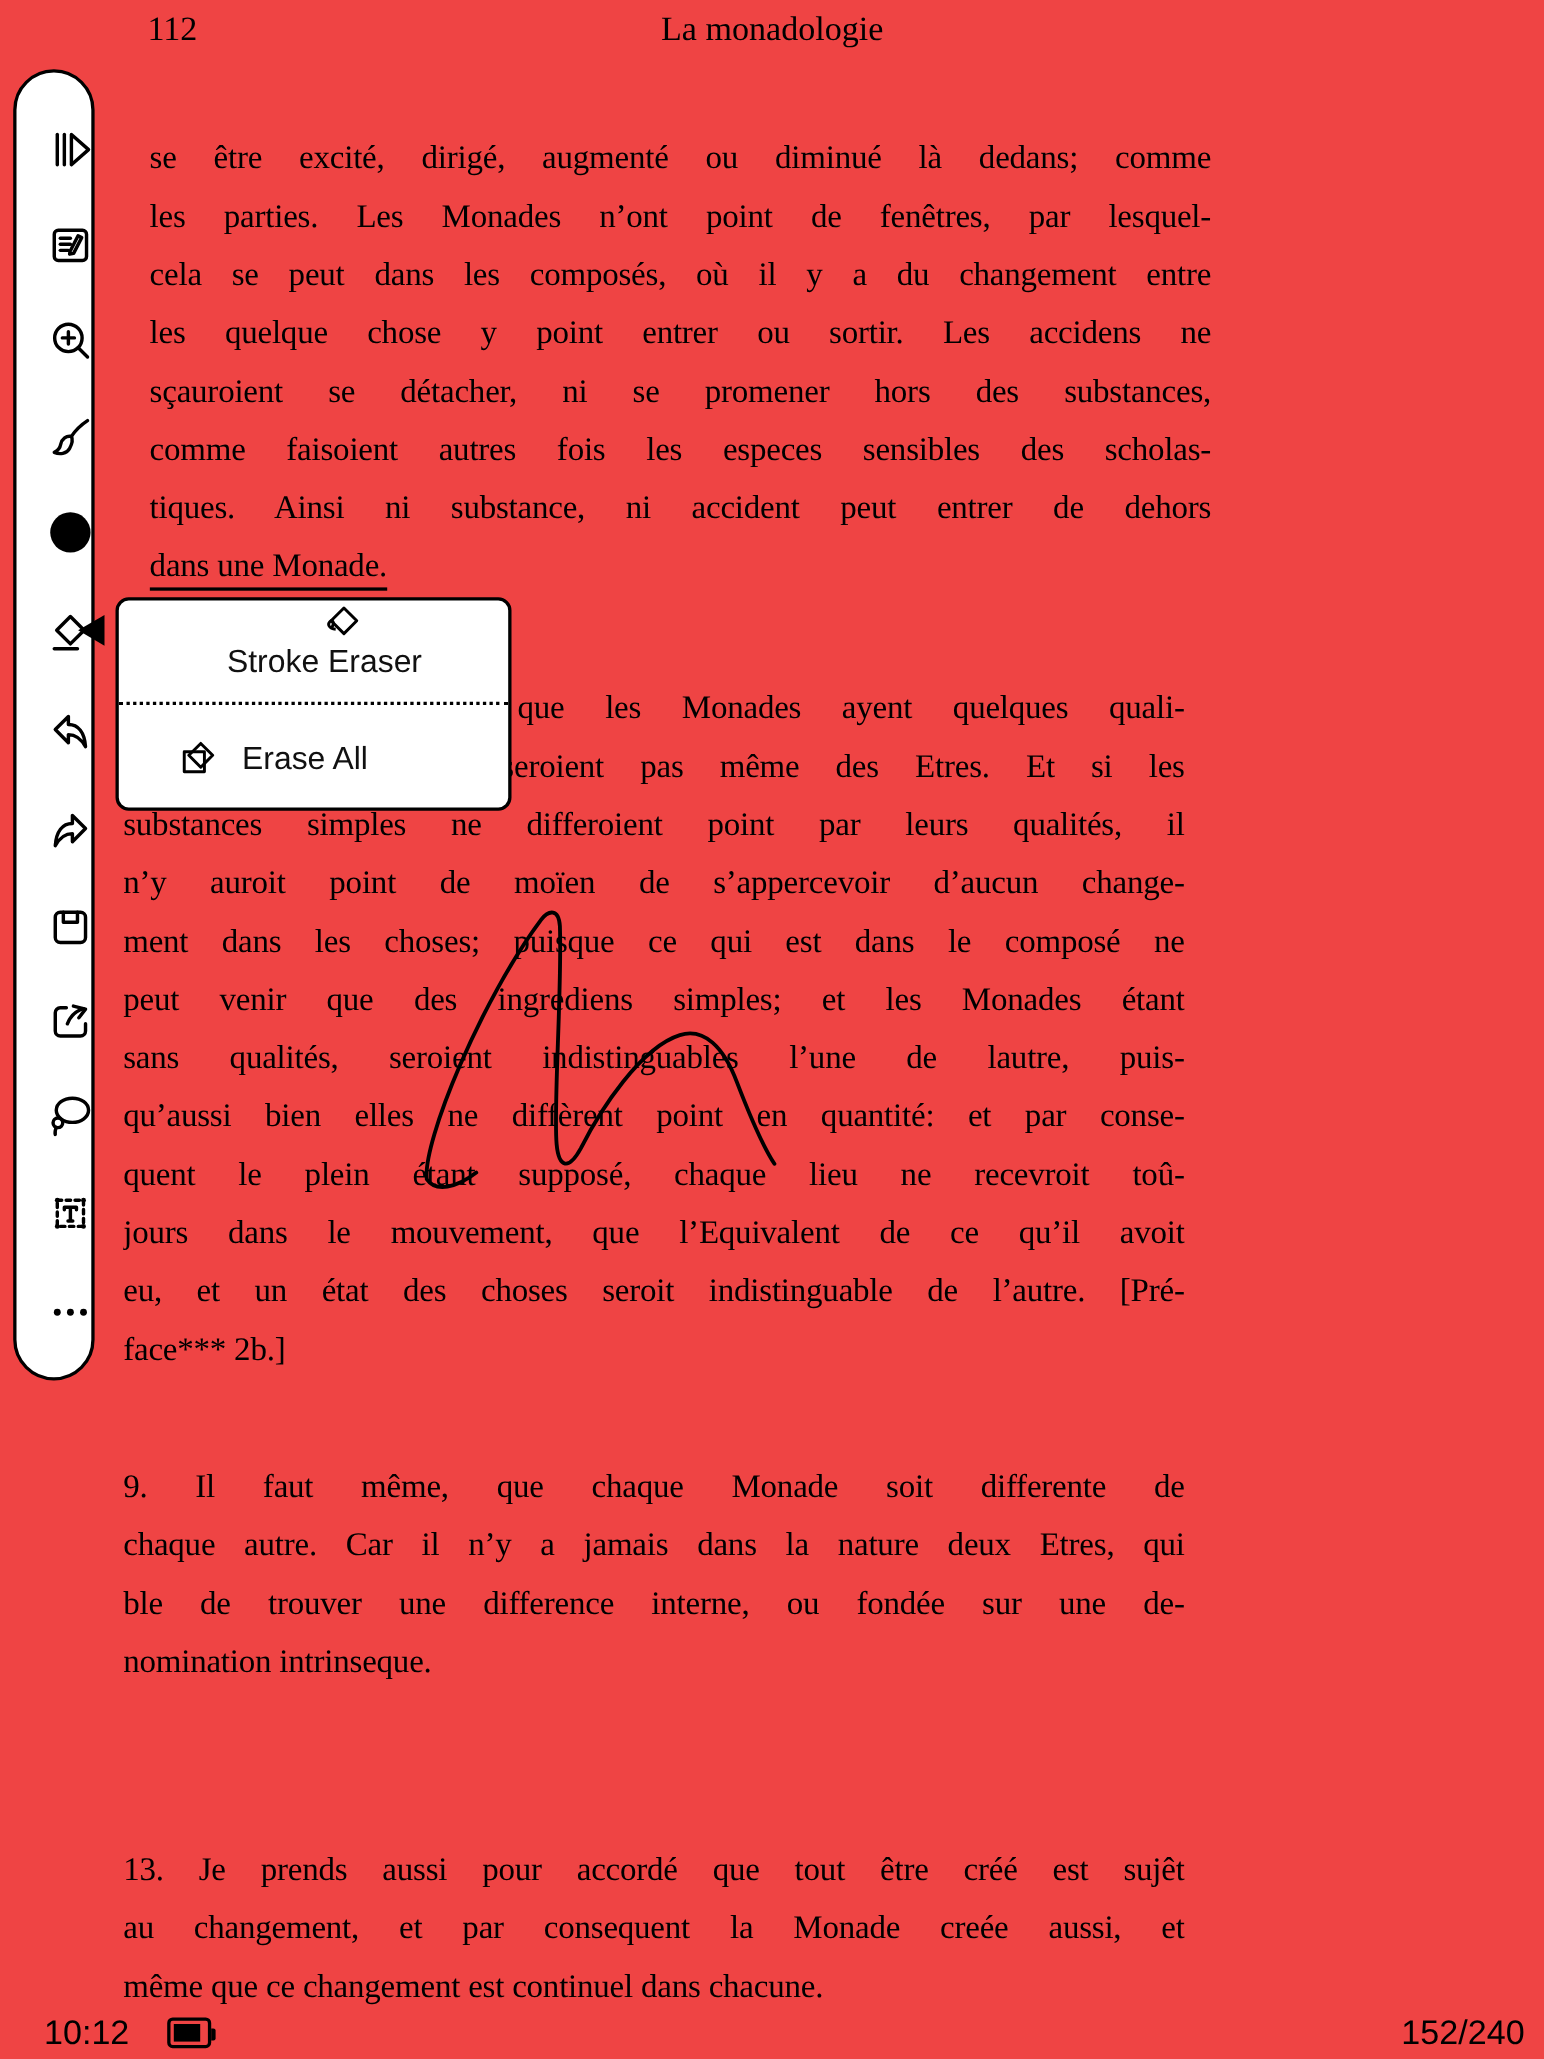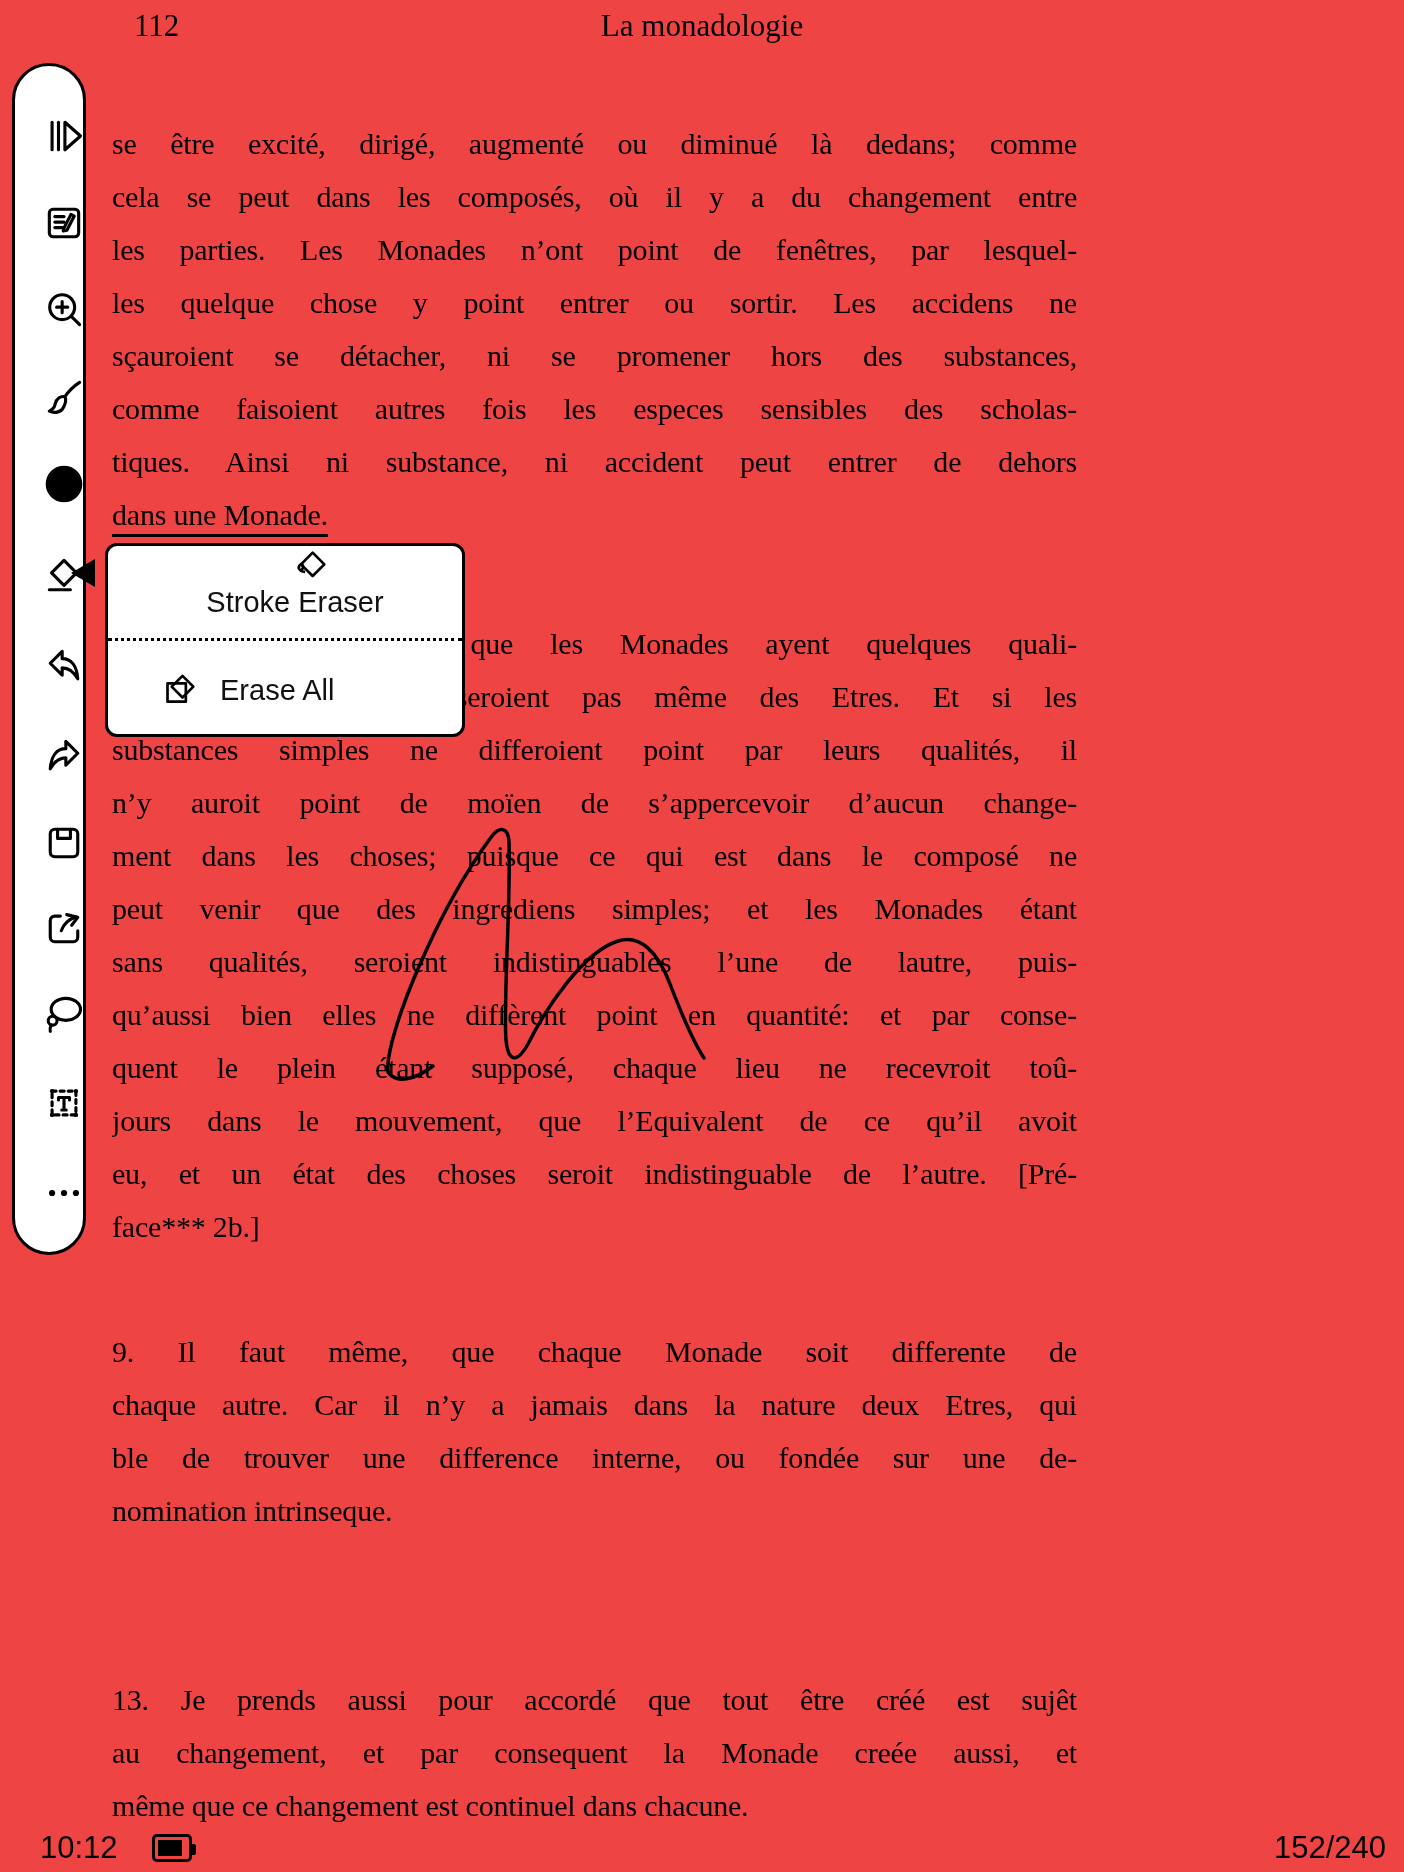--- a/index.html
+++ b/index.html
@@ -7,21 +7,21 @@
         font-family:"Liberation Serif",serif;color:#000;}
   
   #hdr-num{position:absolute;left:134px;top:8px;font-size:31px;}
   #hdr-title-wrap{position:absolute;left:0;top:8px;width:1404px;text-align:center;}
   #hdr-title{font-size:31px;}
   
   .para{position:absolute;left:112px;width:965px;}
   .ln{height:53px;line-height:53px;font-size:30px;letter-spacing:-0.2px;
       text-align:justify;text-align-last:justify;overflow:hidden;white-space:normal;}
   .ln.last{text-align:left;text-align-last:left;}
-  #para-1{top:117px;}
+  #para-1{top:117px;margin-left:24px;}
   #para-8{top:617px;}
   #para-9{top:1325px;}
   #para-10{top:1673px;}
   .underlined{border-bottom:3px solid #000;padding-bottom:3px;}
   
   #squiggle{position:absolute;left:0;top:0;width:1404px;height:1872px;pointer-events:none;z-index:2;}
   
   #toolbar{position:absolute;left:12px;top:63px;width:74px;height:1192px;background:#fff;
            border:3px solid #000;border-radius:40px;box-sizing:border-box;z-index:3;
            display:flex;flex-direction:column;align-items:center;}
@@ -53,22 +53,22 @@
 
 <div id="page">
 
   <div id="hdr-num">112</div>
   <div id="hdr-title-wrap">
     <span id="hdr-title">La monadologie</span>
   </div>
 
   <div class="para" id="para-1">
     <div class="ln">se être excité, dirigé, augmenté ou diminué là dedans; comme</div>
+    <div class="ln">les parties. Les Monades n’ont point de fenêtres, par lesquel-</div>
     <div class="ln">cela se peut dans les composés, où il y a du changement entre</div>
-    <div class="ln">les parties. Les Monades n’ont point de fenêtres, par lesquel-</div>
     <div class="ln">les quelque chose y point entrer ou sortir. Les accidens ne</div>
     <div class="ln">sçauroient se détacher, ni se promener hors des substances,</div>
     <div class="ln">comme faisoient autres fois les especes sensibles des scholas-</div>
     <div class="ln">tiques. Ainsi ni substance, ni accident peut entrer de dehors</div>
     <div class="ln last"><span class="underlined">dans une Monade.</span></div>
   </div>
 
   <div class="para" id="para-8">
     <div class="ln">8. Cependant il faut que les Monades ayent quelques quali-</div>
     <div class="ln">tés, autrement ce ne seroient pas même des Etres. Et si les</div>

